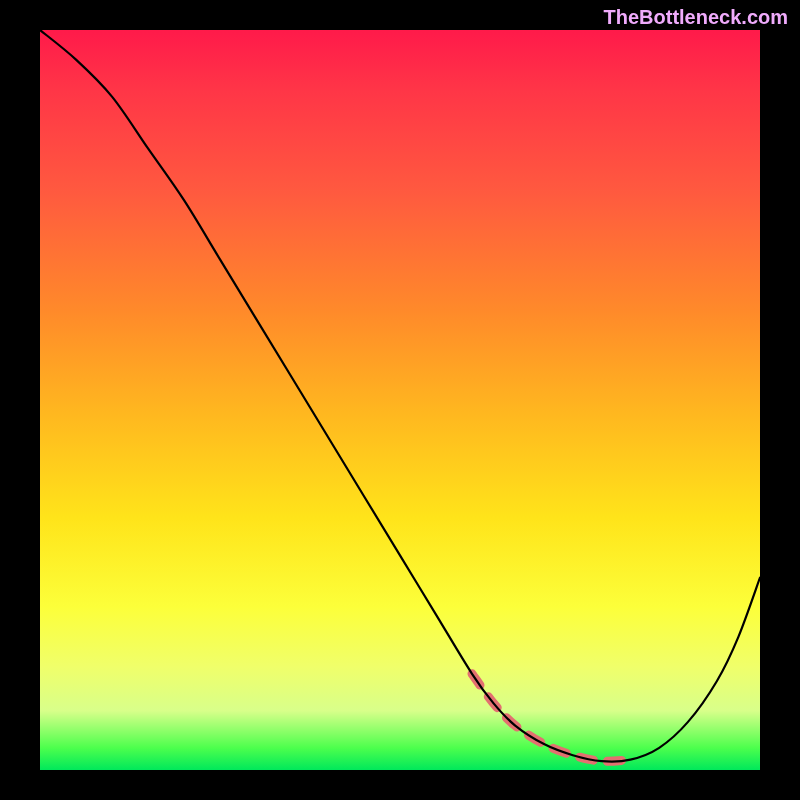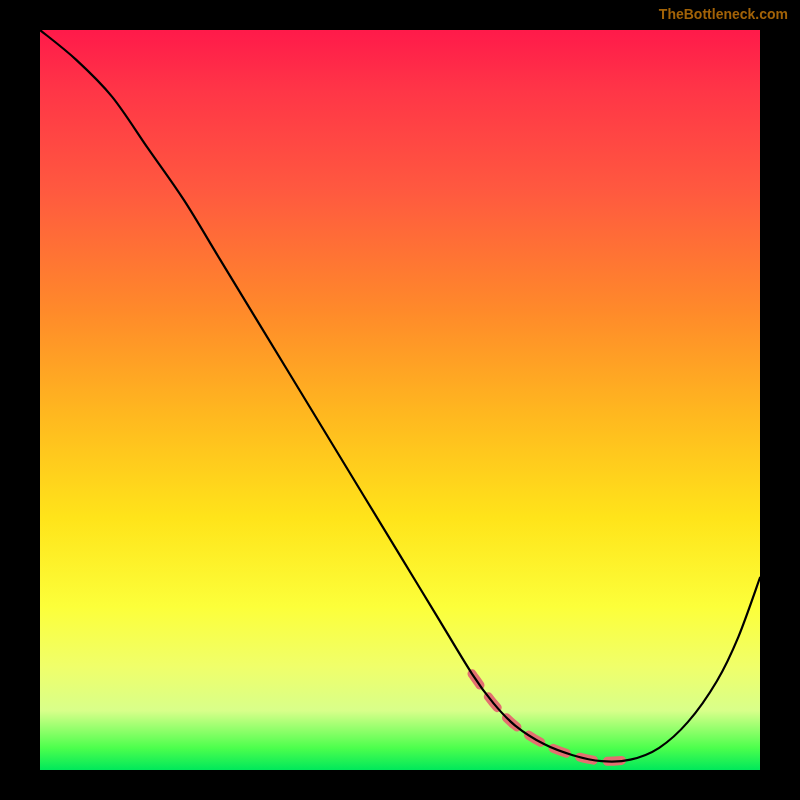--- a/index.html
+++ b/index.html
@@ -8,22 +8,22 @@
     height: 800px;
     background: #000;
     position: relative;
     font-family: Arial, sans-serif;
     overflow: hidden;
   }
   .watermark {
     position: absolute;
     top: 6px;
     right: 12px;
-    color: #a16207;
-    font-size: 14px;
+    color: #f0abfc;
+    font-size: 20px;
     font-weight: bold;
     z-index: 10;
   }
   .plot-area {
     position: absolute;
     left: 40px;
     top: 30px;
     width: 720px;
     height: 740px;
     background: linear-gradient(to bottom,

